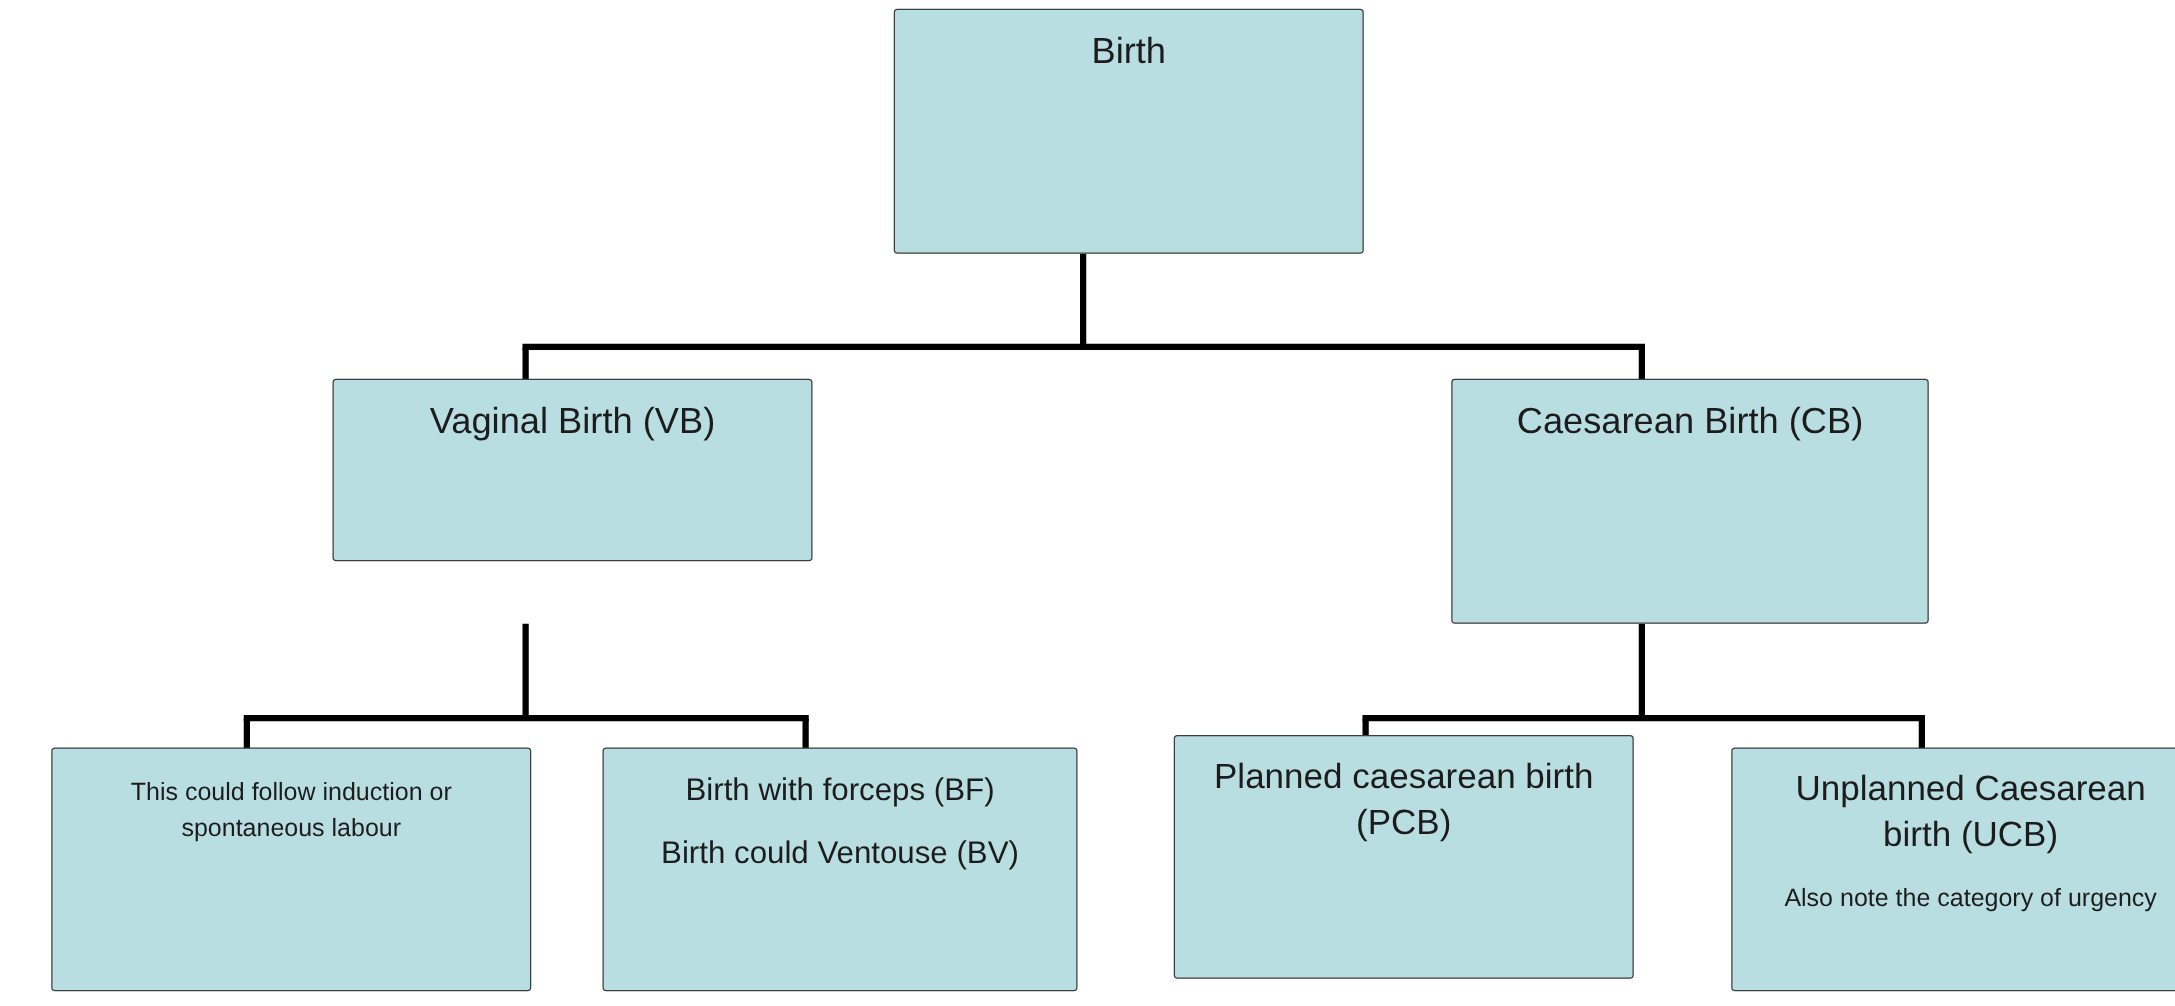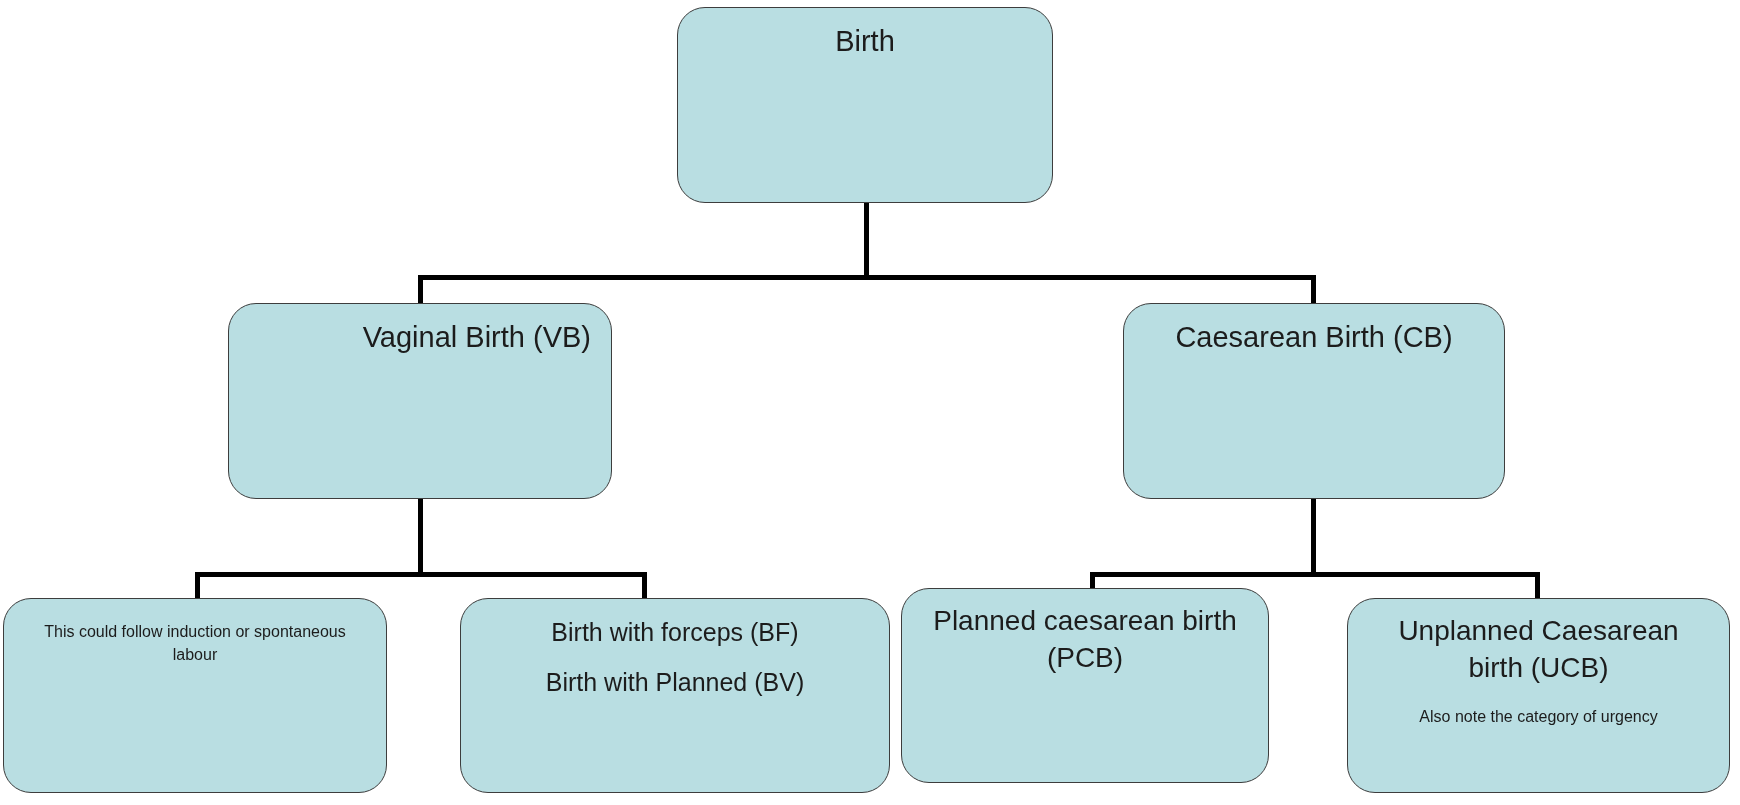--- a/index.html
+++ b/index.html
@@ -34,49 +34,50 @@
   #c-cb-stem    { left: 1311px; top: 499px; width: 5px;   height: 75px; }
   #c-right-h    { left: 1090px; top: 572px; width: 450px; height: 5px;  }
   #c-right-vl   { left: 1090px; top: 575px; width: 5px;   height: 24px; }
   #c-right-vr   { left: 1535px; top: 575px; width: 5px;   height: 24px; }
 
   
   .node {
     position: absolute;
     background: var(--node-fill);
     border: 1.5px solid var(--node-border);
-    border-radius: 28px;
+    border-radius: 3px;
     text-align: center;
     color: var(--text);
+    margin-left: 38px;
   }
   .node .title {
     font-size: 29px;
     line-height: 1.32;
     padding: 14px 20px 0 20px;
   }
   .node.lvl3 .title { font-size: 28px; }
   .node .note {
-    font-size: 16px;
+    font-size: 20px;
     line-height: 1.45;
     padding: 0 30px;
     margin-top: 21px;
   }
   .node .pair-line {
     font-size: 25px;
     line-height: 1.3;
     padding: 0 18px;
   }
   .node .pair-line.first { margin-top: 17px; }
   .node .pair-line.second { margin-top: 17px; }
 
   #node-birth { left: 677px;  top: 7px;   width: 376px; height: 196px; }
-  #node-vb    { left: 228px;  top: 303px; width: 384px; height: 196px; text-align: right; }
+  #node-vb    { left: 228px;  top: 303px; width: 384px; height: 146px; }
   #node-cb    { left: 1123px; top: 303px; width: 382px; height: 196px; }
   #node-svb   { left: 3px;    top: 598px; width: 384px; height: 195px; }
-  #node-bfbv  { left: 460px;  top: 598px; width: 430px; height: 195px; }
+  #node-bfbv  { left: 444px;  top: 598px; width: 380px; height: 195px; }
   #node-pcb   { left: 901px;  top: 588px; width: 368px; height: 195px; }
   #node-ucb   { left: 1347px; top: 598px; width: 383px; height: 195px; }
   #node-ucb .title { padding: 14px 26px 0 26px; }
   #node-ucb .note  { padding: 0 4px; margin-top: 18px; }
 </style>
 </head>
 <body>
 
 <div class="canvas">
 
@@ -103,21 +104,21 @@
   <div class="node lvl2" id="node-cb">
     <div class="title">Caesarean Birth (CB)</div>
   </div>
 
   <div class="node lvl3" id="node-svb">
     <div class="note">This could follow induction or spontaneous labour</div>
   </div>
 
   <div class="node lvl3" id="node-bfbv">
     <div class="pair-line first">Birth with forceps (BF)</div>
-    <div class="pair-line second">Birth with Planned (BV)</div>
+    <div class="pair-line second">Birth could Ventouse (BV)</div>
   </div>
 
   <div class="node lvl3" id="node-pcb">
     <div class="title">Planned caesarean birth (PCB)</div>
   </div>
 
   <div class="node lvl3" id="node-ucb">
     <div class="title">Unplanned Caesarean birth (UCB)</div>
     <div class="note">Also note the category of urgency</div>
   </div>

